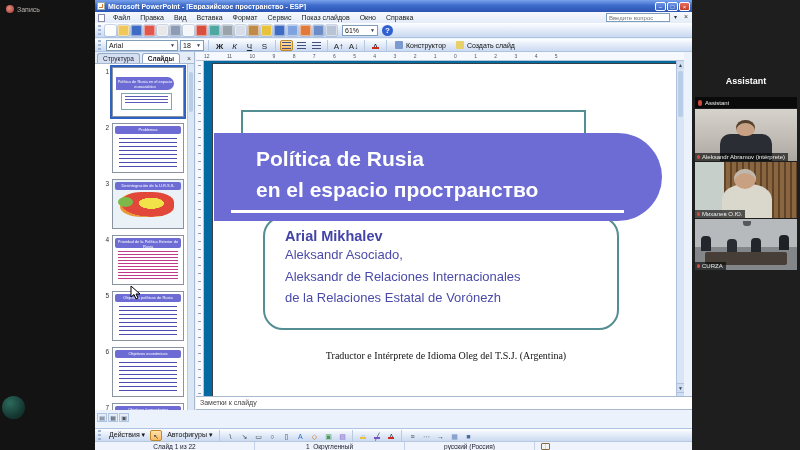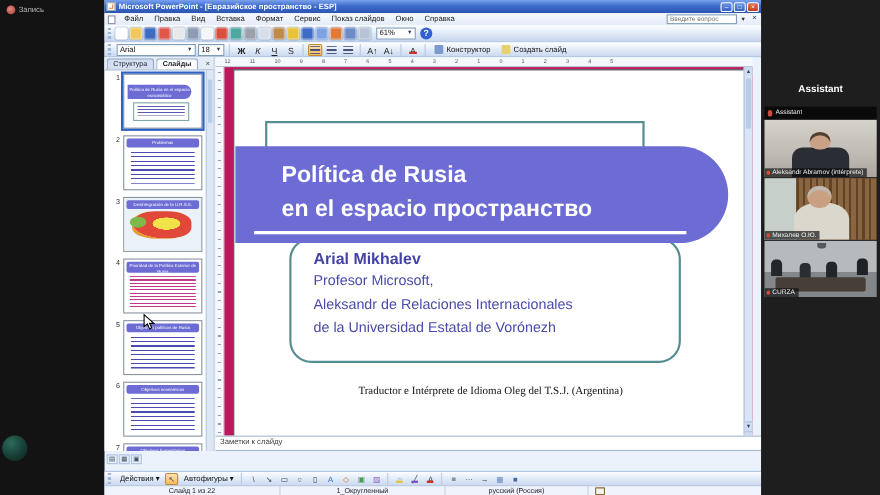--- a/index.html
+++ b/index.html
@@ -102,21 +102,21 @@
     border-radius:50%; background:#7CB84A; }
   .panel-scroll { position:absolute; right:0; top:12px; width:7px; bottom:0; background:#DCE7F6; border-left:1px solid #B9C9E2; }
   .panel-scroll .sthumb { position:absolute; left:1px; right:1px; top:8px; height:40px; background:#B9CCE8; border-radius:2px; }
 
   .ruler-h { position:absolute; left:101px; top:0; right:8px; height:9px; background:#F5F8FC; border-bottom:1px solid #B9C4D6;
     font-size:5px; color:#556; white-space:nowrap; overflow:hidden; word-spacing:16px; padding:1px 0 0 8px; }
   .ruler-v { position:absolute; left:101px; top:9px; width:8px; bottom:0; background:#F5F8FC; border-right:1px solid #B9C4D6; }
   .ruler-v::after { content:""; position:absolute; left:2px; top:4px; width:3px; bottom:4px;
     background:repeating-linear-gradient(180deg,#8FA0B4 0 1px,transparent 1px 8px); }
 
-  .canvas { position:absolute; left:109px; top:9px; right:8px; bottom:0; background:#be185d; }
+  .canvas { position:absolute; left:109px; top:9px; right:8px; bottom:0; background:#0369a1; }
   .vscroll { position:absolute; right:0; top:0; width:8px; bottom:0; background:#D9E4F4; border-left:1px solid #AFC0DA;
     font-size:5px; color:#345; text-align:center; }
   .vscroll .arrow { height:8px; line-height:8px; background:#CFDDF2; }
   .vscroll .sthumb { position:absolute; left:1px; right:1px; top:10px; height:46px; background:#B9CCE8; border-radius:2px; }
   .vscroll .bottom-cluster { position:absolute; left:0; right:0; bottom:0; }
   .vscroll .dbl { height:9px; line-height:9px; background:#CFDDF2; border-top:1px solid #AFC0DA; }
   .rot-up { display:inline-block; transform:rotate(-90deg); } .rot-dn { display:inline-block; transform:rotate(90deg); }
 
   
   .slide { position:absolute; left:8px; top:2px; width:468px; height:340px; background:#fff;
@@ -376,23 +376,23 @@
         <div class="teal-rect"></div>
         <div class="banner">
           <div class="banner-title">
             <div>Política de Rusia</div>
             <div>en el espacio пространство</div>
           </div>
           <div class="banner-rule"></div>
         </div>
         <div class="author-box">
           <div class="author-name">Arial Mikhalev</div>
-          <div class="author-line">Profesor Microsoft,</div>
+          <div class="author-line">Aleksandr Asociado,</div>
           <div class="author-line">Aleksandr de Relaciones Internacionales</div>
-          <div class="author-line">de la Universidad Estatal de Vorónezh</div>
+          <div class="author-line">de la Relaciones Estatal de Vorónezh</div>
         </div>
         <div class="slide-footer">
           <div>Traductor e Intérprete de Idioma Oleg del T.S.J. (Argentina)</div>
         </div>
       </div>
       <div class="vscroll">
         <div class="arrow">▲</div>
         <span class="sthumb"></span>
         <div class="bottom-cluster">
           <div class="dbl">▼</div>

